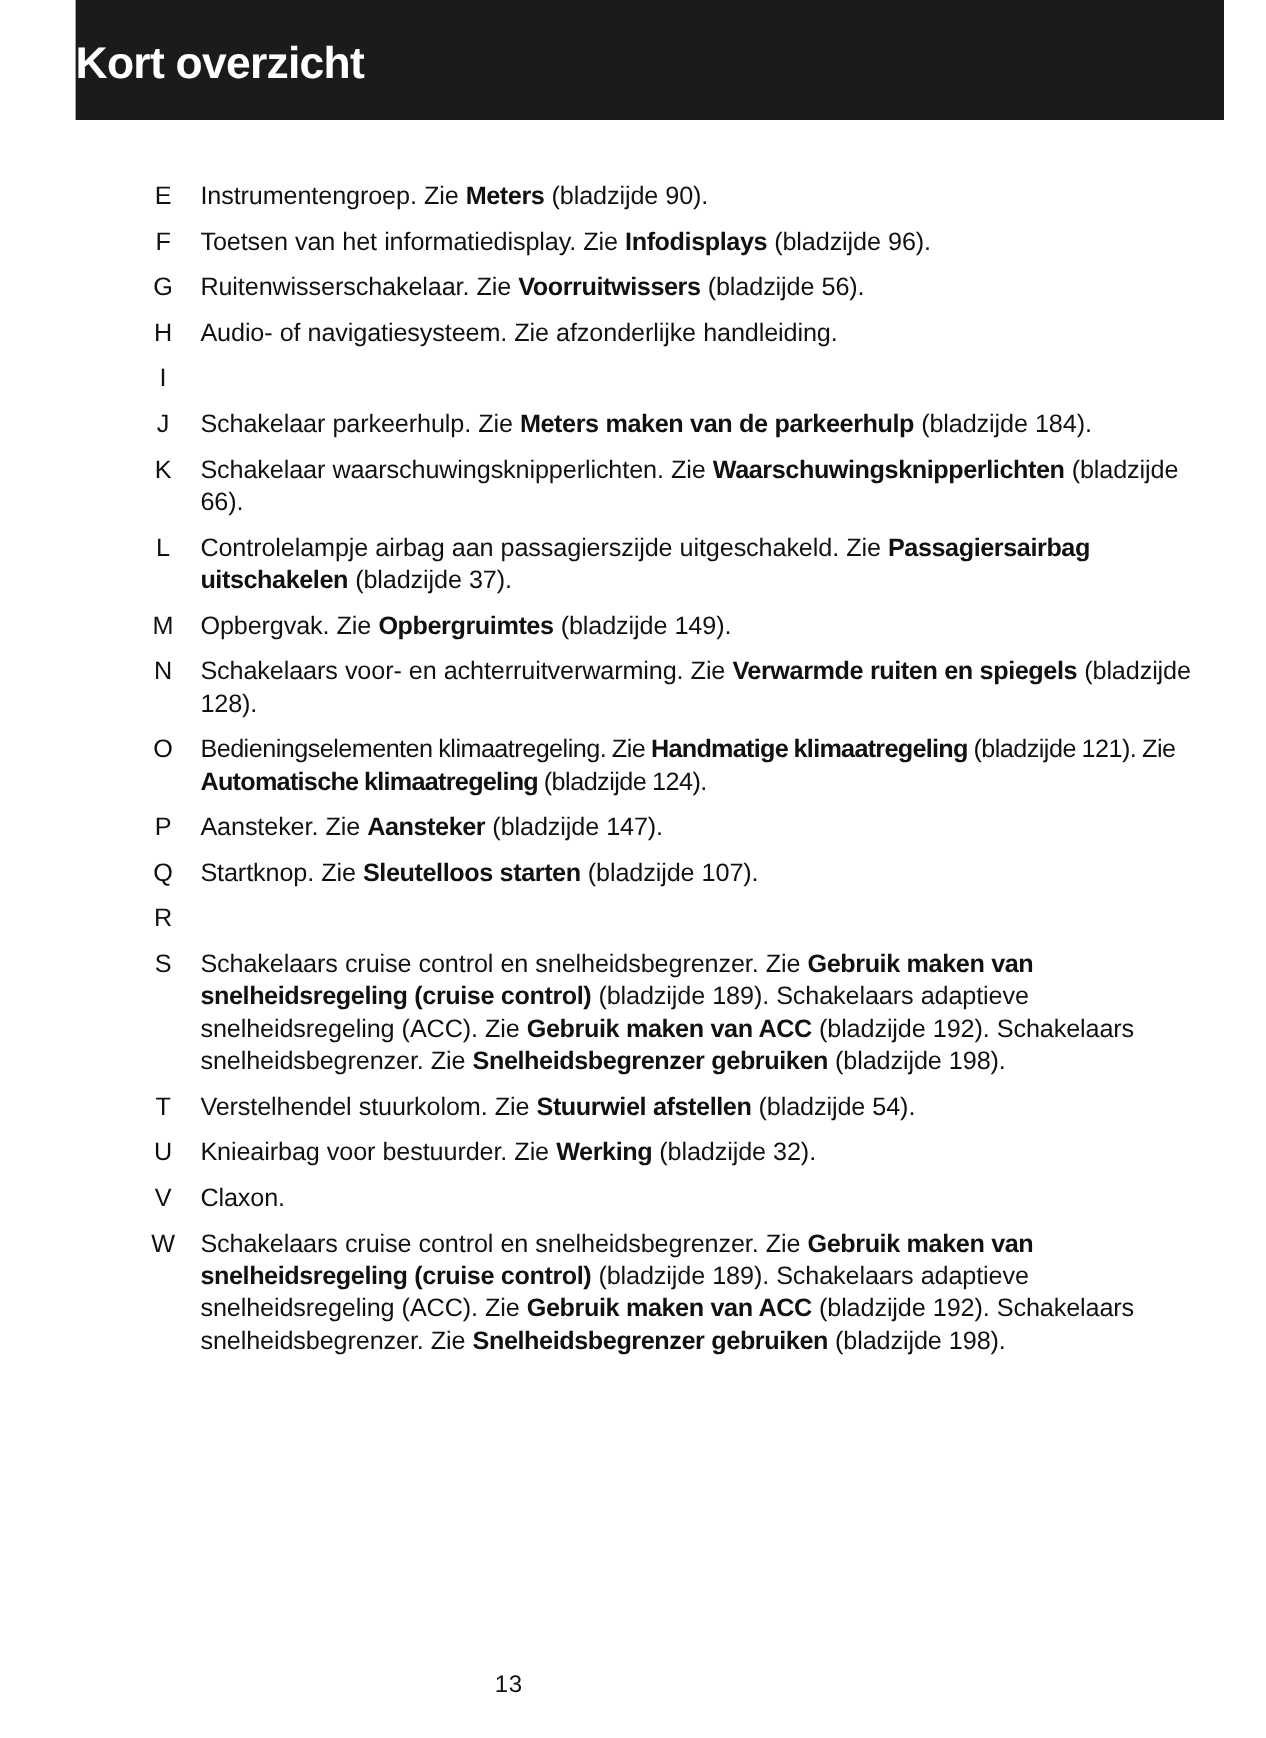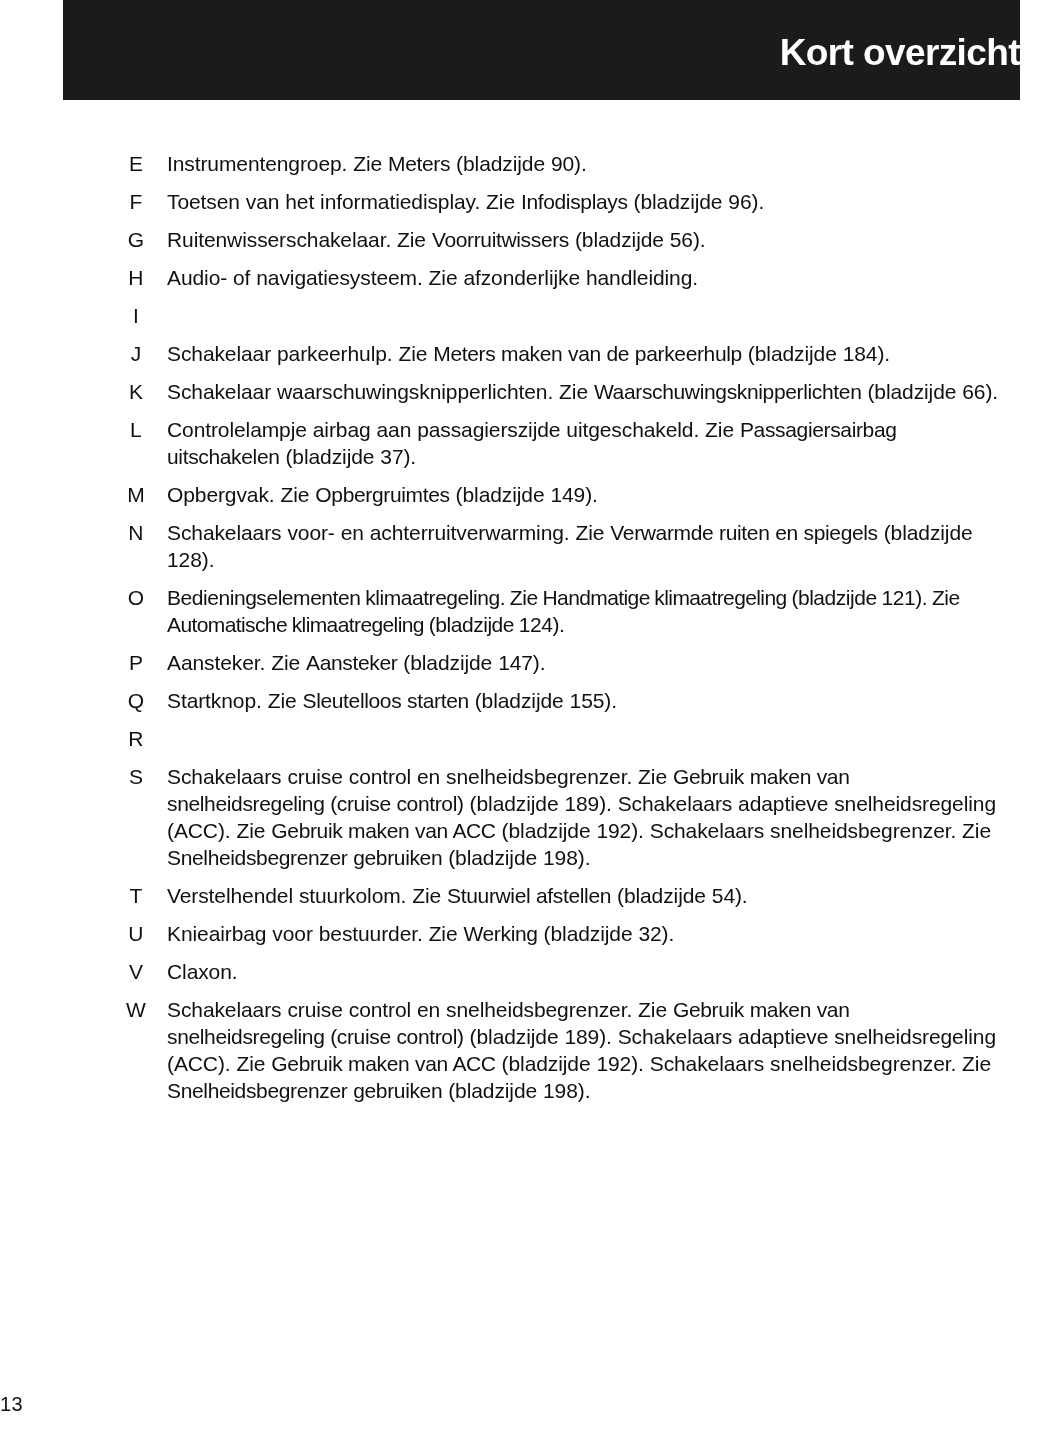--- a/index.html
+++ b/index.html
@@ -21,21 +21,21 @@
   
   .page-header {
     position: absolute;
     left: 63px;
     top: 0;
     width: 957px;
     height: 100px;
     background: #1c1b1b;
     display: flex;
     align-items: center;
-    justify-content: flex-end;
+    justify-content: flex-start;
   }
   .page-header-title {
     color: #ffffff;
     font-size: 37px;
     font-weight: bold;
     letter-spacing: -0.6px;
     line-height: 1;
     margin-top: 4px;
   }
 
@@ -71,40 +71,40 @@
     flex: 1 1 auto;
     font-size: 21px;
     line-height: 27px;
     color: #111111;
     letter-spacing: -0.1px;
     word-spacing: 0.2px;
     max-width: 845px;
   }
 
   .entry-text b {
-    font-weight: normal;
+    font-weight: bold;
     letter-spacing: -0.35px;
   }
 
   
   .entry.tight .entry-text {
     letter-spacing: -0.45px;
     word-spacing: -0.6px;
   }
   .entry.tight .entry-text b {
     letter-spacing: -0.6px;
   }
 
   
   .page-footer {
     position: absolute;
     left: 0;
     top: 1393px;
     width: 848px;
-    text-align: left;
+    text-align: center;
   }
   .page-number {
     font-size: 20px;
     color: #111111;
     letter-spacing: 0.5px;
   }
 </style>
 </head>
 <body>
 
@@ -155,21 +155,21 @@
     <div class="entry tight">
       <div class="entry-letter">O</div>
       <div class="entry-text"><span>Bedieningselementen klimaatregeling. Zie </span><b>Handmatige klimaatregeling</b><span> (bladzijde 121).  Zie </span><b>Automatische klimaatregeling</b><span> (bladzijde 124).</span></div>
     </div>
     <div class="entry">
       <div class="entry-letter">P</div>
       <div class="entry-text"><span>Aansteker.  Zie </span><b>Aansteker</b><span> (bladzijde 147).</span></div>
     </div>
     <div class="entry">
       <div class="entry-letter">Q</div>
-      <div class="entry-text"><span>Startknop.  Zie </span><b>Sleutelloos starten</b><span> (bladzijde 155).</span></div>
+      <div class="entry-text"><span>Startknop.  Zie </span><b>Sleutelloos starten</b><span> (bladzijde 107).</span></div>
     </div>
     <div class="entry">
       <div class="entry-letter">R</div>
     </div>
     <div class="entry">
       <div class="entry-letter">S</div>
       <div class="entry-text"><span>Schakelaars cruise control en snelheidsbegrenzer.  Zie </span><b>Gebruik maken van snelheidsregeling (cruise control)</b><span> (bladzijde 189).  Schakelaars adaptieve snelheidsregeling (ACC). Zie </span><b>Gebruik maken van ACC</b><span> (bladzijde 192).  Schakelaars snelheidsbegrenzer.  Zie </span><b>Snelheidsbegrenzer gebruiken</b><span>  (bladzijde 198).</span></div>
     </div>
     <div class="entry">
       <div class="entry-letter">T</div>

